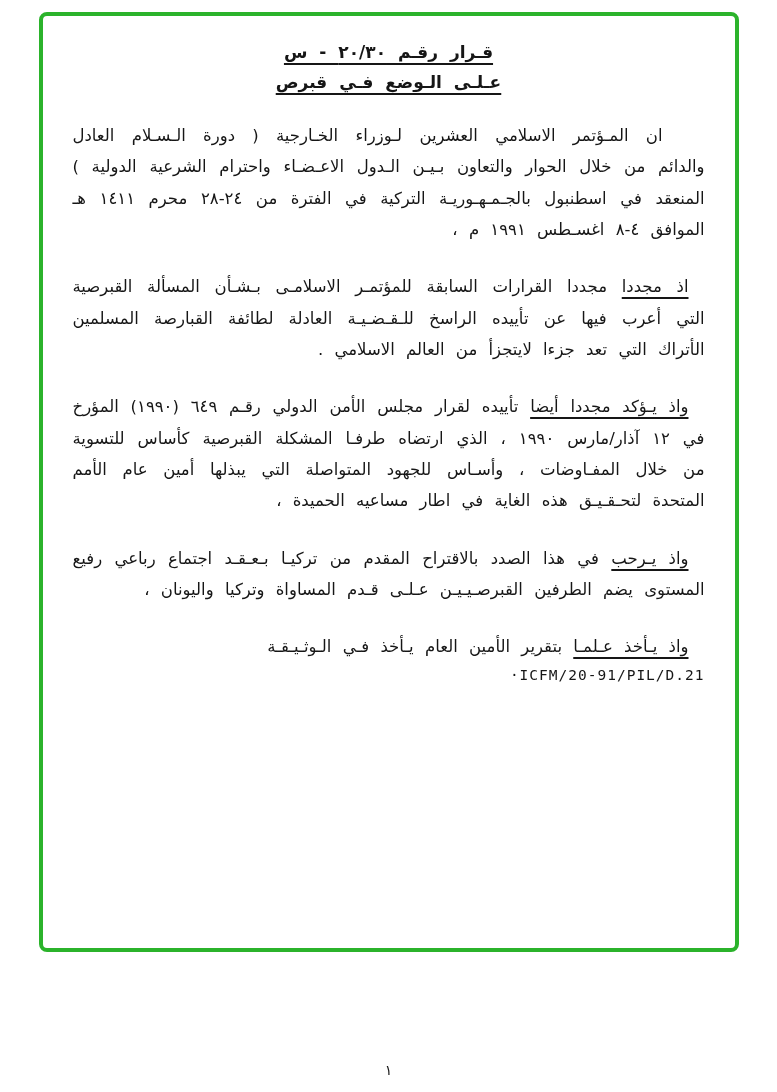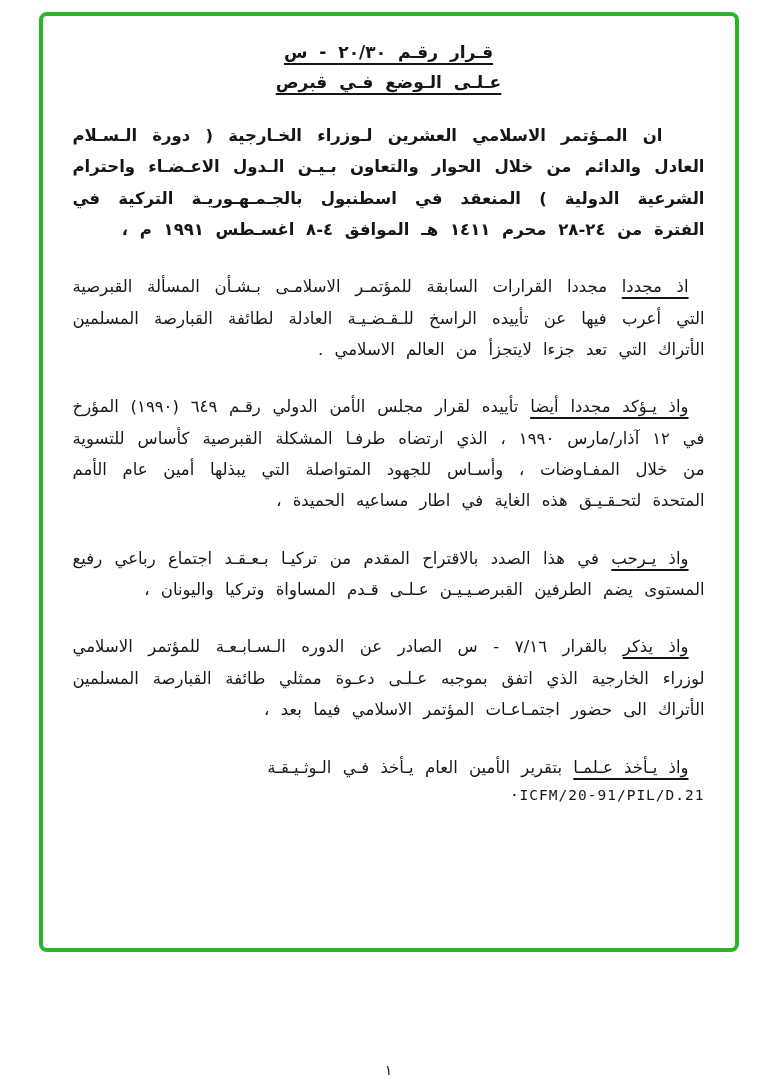--- a/index.html
+++ b/index.html
@@ -59,21 +59,21 @@
     text-decoration-thickness: 1.5px;
   }
   p.para {
     margin: 0 0 26px 0;
     font-size: 16.5px;
     line-height: 1.9;
     text-align: justify;
     letter-spacing: 1px;
     word-spacing: 6px;
   }
-  p.para.first { text-indent: 42px; font-weight: bold; }
+  p.para.first { text-indent: 42px; }
   p.para.indent { text-indent: 16px; }
   p.para.last { margin-bottom: 2px; }
   .ref-line {
     direction: ltr;
     text-align: right;
     margin: 4px 0 0 150px;
     font-family: "DejaVu Sans Mono", monospace;
     font-size: 14.5px;
     letter-spacing: 1px;
     color: #161616;
@@ -104,21 +104,20 @@
     </div>
 
     <p class="para first"><span class="u"></span><span>ان المـؤتمر الاسلامي العشرين لـوزراء الخـارجية ( دورة الـسـلام العادل والدائم من خلال الحوار والتعاون بـيـن الـدول الاعـضـاء واحترام الشرعية الدولية ) المنعقد في اسطنبول بالجـمـهـوريـة التركية في الفترة من ٢٤-٢٨ محرم ١٤١١ هـ الموافق ٤-٨ اغسـطس ١٩٩١ م ،</span></p>
 
     <p class="para indent"><span class="u">اذ مجددا</span><span> مجددا القرارات السابقة للمؤتمـر الاسلامـى بـشـأن المسألة القبرصية التي أعرب فيها عن تأييده الراسخ للـقـضـيـة العادلة لطائفة القبارصة المسلمين الأتراك التي تعد جزءا لايتجزأ من العالم الاسلامي .</span></p>
 
     <p class="para indent"><span class="u">واذ يـؤكد مجددا أيضا</span><span> تأييده لقرار مجلس الأمن الدولي رقـم ٦٤٩ (١٩٩٠) المؤرخ في ١٢ آذار/مارس ١٩٩٠ ، الذي ارتضاه طرفـا المشكلة القبرصية كأساس للتسوية من خلال المفـاوضات ، وأسـاس للجهود المتواصلة التي يبذلها أمين عام الأمم المتحدة لتحـقـيـق هذه الغاية في اطار مساعيه الحميدة ،</span></p>
 
     <p class="para indent"><span class="u">واذ يـرحب</span><span> في هذا الصدد بالاقتراح المقدم من تركيـا بـعـقـد اجتماع رباعي رفيع المستوى يضم الطرفين القبرصـيـيـن عـلـى قـدم المساواة وتركيا واليونان ،</span></p>
 
-    <p class="para indent"><span class="u">واذ يذكر</span><span> بالقرار ٧/١٦ - س الصادر عن الدوره الـسـابـعـة للمؤتمر الاسلامي لوزراء الخارجية الذي اتفق بموجبه عـلـى دعـوة ممثلي طائفة القبارصة المسلمين الأتراك الى حضور اجتمـاعـات المؤتمر الاسلامي فيما بعد ،</span></p>
 
     <p class="para indent last"><span class="u">واذ يـأخذ عـلمـا</span><span> بتقرير الأمين العام يـأخذ فـي الـوثـيـقـة</span></p>
 
     <div class="ref-line">·ICFM/20-91/PIL/D.21</div>
 
   </div>
 
   <div class="footer-page">١</div>
 
 </div>

